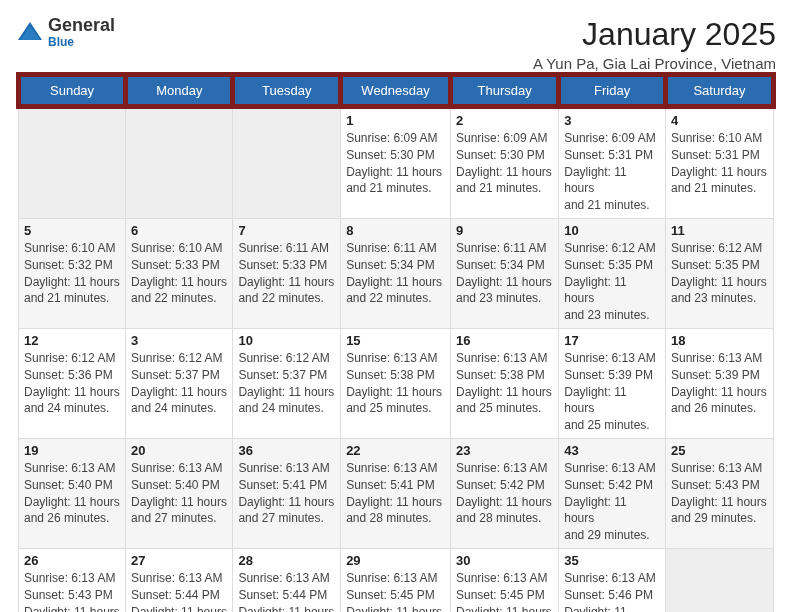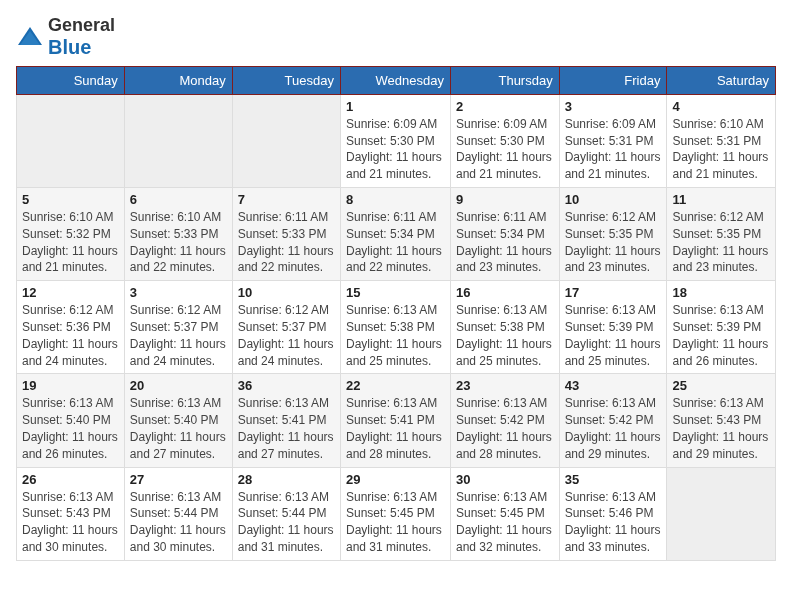--- a/index.html
+++ b/index.html
@@ -7,38 +7,37 @@
       font-family: Arial, sans-serif;
       background: #fff;
       width: 792px;
       min-height: 612px;
       padding: 16px;
     }
     .header {
       display: flex;
       justify-content: space-between;
       align-items: flex-start;
-      margin-bottom: 8px;
     }
     .logo {
       display: flex;
       align-items: center;
     }
     .logo-text {
       display: flex;
       flex-direction: column;
       line-height: 1.1;
     }
     .logo-general {
       font-size: 18px;
       font-weight: bold;
       color: #333;
     }
     .logo-blue {
-      font-size: 20px;
+      font-size: 12px;
       font-weight: bold;
       color: #1a6bb0;
     }
     .logo-icon {
       width: 28px;
       height: 28px;
       margin-right: 4px;
     }
     .title-area {
       text-align: right;
@@ -54,25 +53,25 @@
       margin-top: 2px;
     }
     .calendar {
       width: 100%;
       border-collapse: collapse;
       border: 1px solid #ccc;
     }
     .calendar th {
       background: #2b6cb0;
       color: #fff;
-      text-align: right;
+      text-align: center;
       padding: 6px 6px;
       font-size: 13px;
       font-weight: normal;
-      border: 1px solid #7f1d1d;
+      border: 5px solid #7f1d1d;
     }
     .calendar td {
       vertical-align: top;
       padding: 4px 5px;
       font-size: 10.5px;
       color: #333;
       border: 1px solid #ddd;
       width: 113px;
       min-height: 80px;
     }
@@ -105,20 +104,24 @@
   <div class="logo">
     <svg class="logo-icon" viewBox="0 0 28 28">
       <polygon points="14,4 26,22 2,22" fill="#1a6bb0"></polygon>
       <polygon points="14,8 24,22 4,22" fill="#3a8fd0" opacity="0.5"></polygon>
     </svg>
     <div class="logo-text">
       <span class="logo-general">General</span>
       <span class="logo-blue">Blue</span>
     </div>
   </div>
+  <div class="title-area">
+    <div class="month-title">January 2025</div>
+    <div class="location">A Yun Pa, Gia Lai Province, Vietnam</div>
+  </div>
 </div>
 
 <table class="calendar">
   <thead>
     <tr>
     <th>Sunday</th>
         <th>Monday</th>
         <th>Tuesday</th>
         <th>Wednesday</th>
         <th>Thursday</th>

